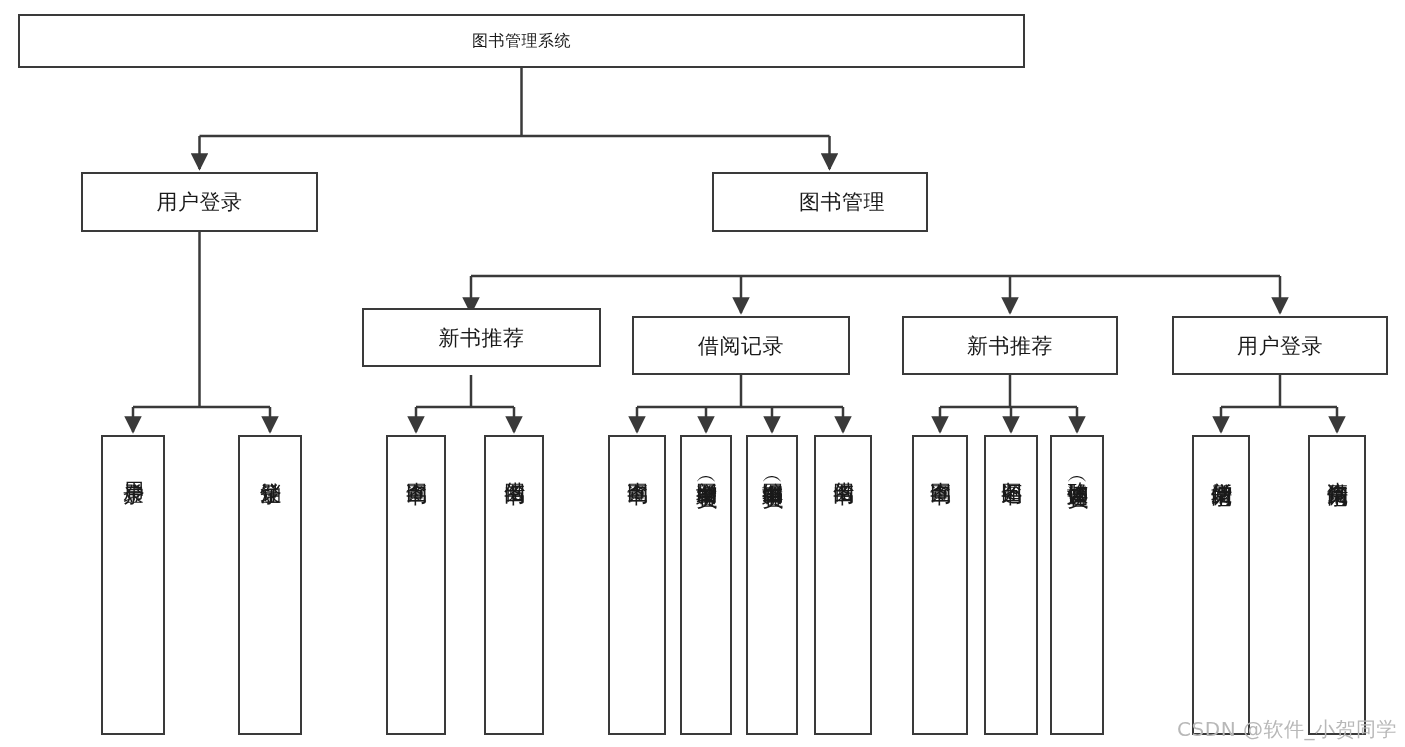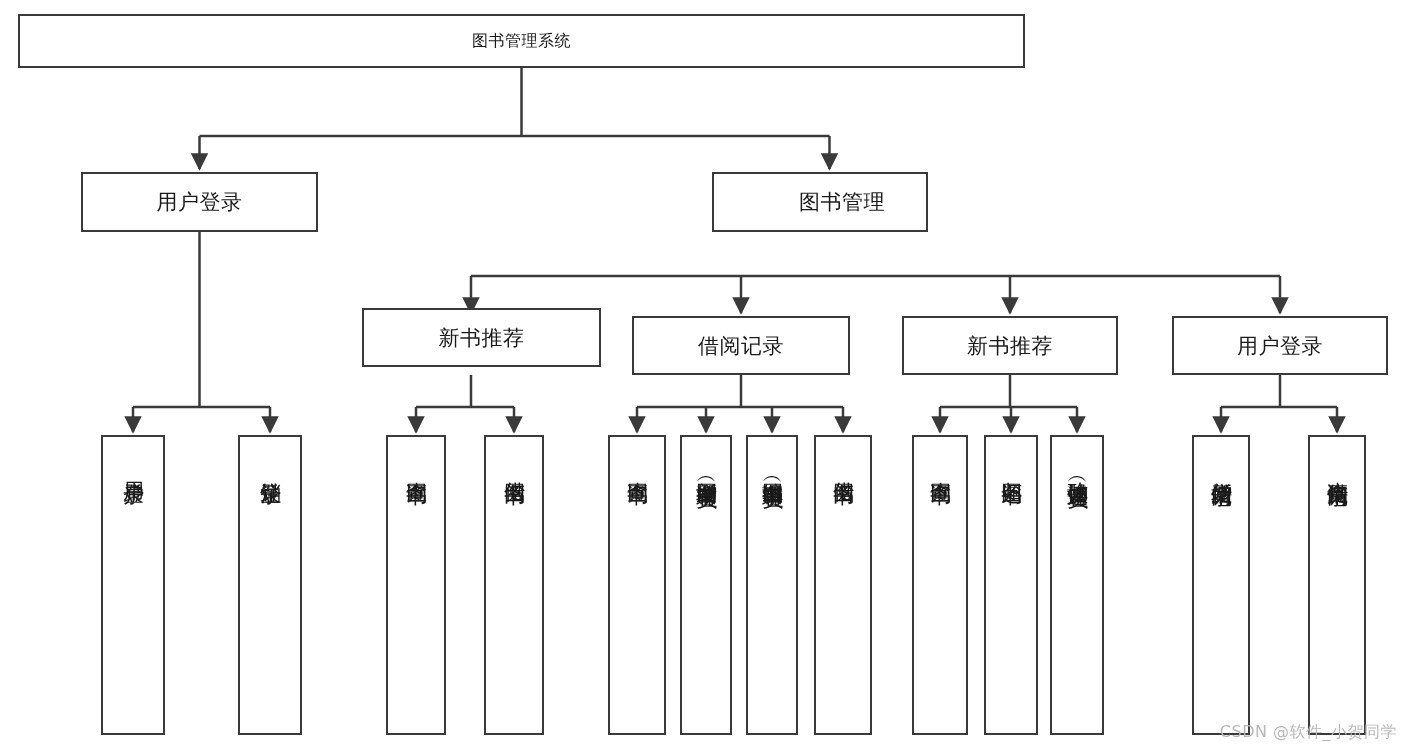--- a/index.html
+++ b/index.html
@@ -54,21 +54,21 @@
     font-size: 21px;
     line-height: 1.32;
     letter-spacing: 1px;
     white-space: nowrap;
     color: #1a1a1a;
   }
   .watermark {
     position: absolute;
     right: 8px;
     bottom: 4px;
-    font-size: 16px;
+    font-size: 20px;
     color: #b8b8b8;
     letter-spacing: 0.5px;
     user-select: none;
   }
 </style>
 </head>
 <body>
 
 <div id="canvas">
 

